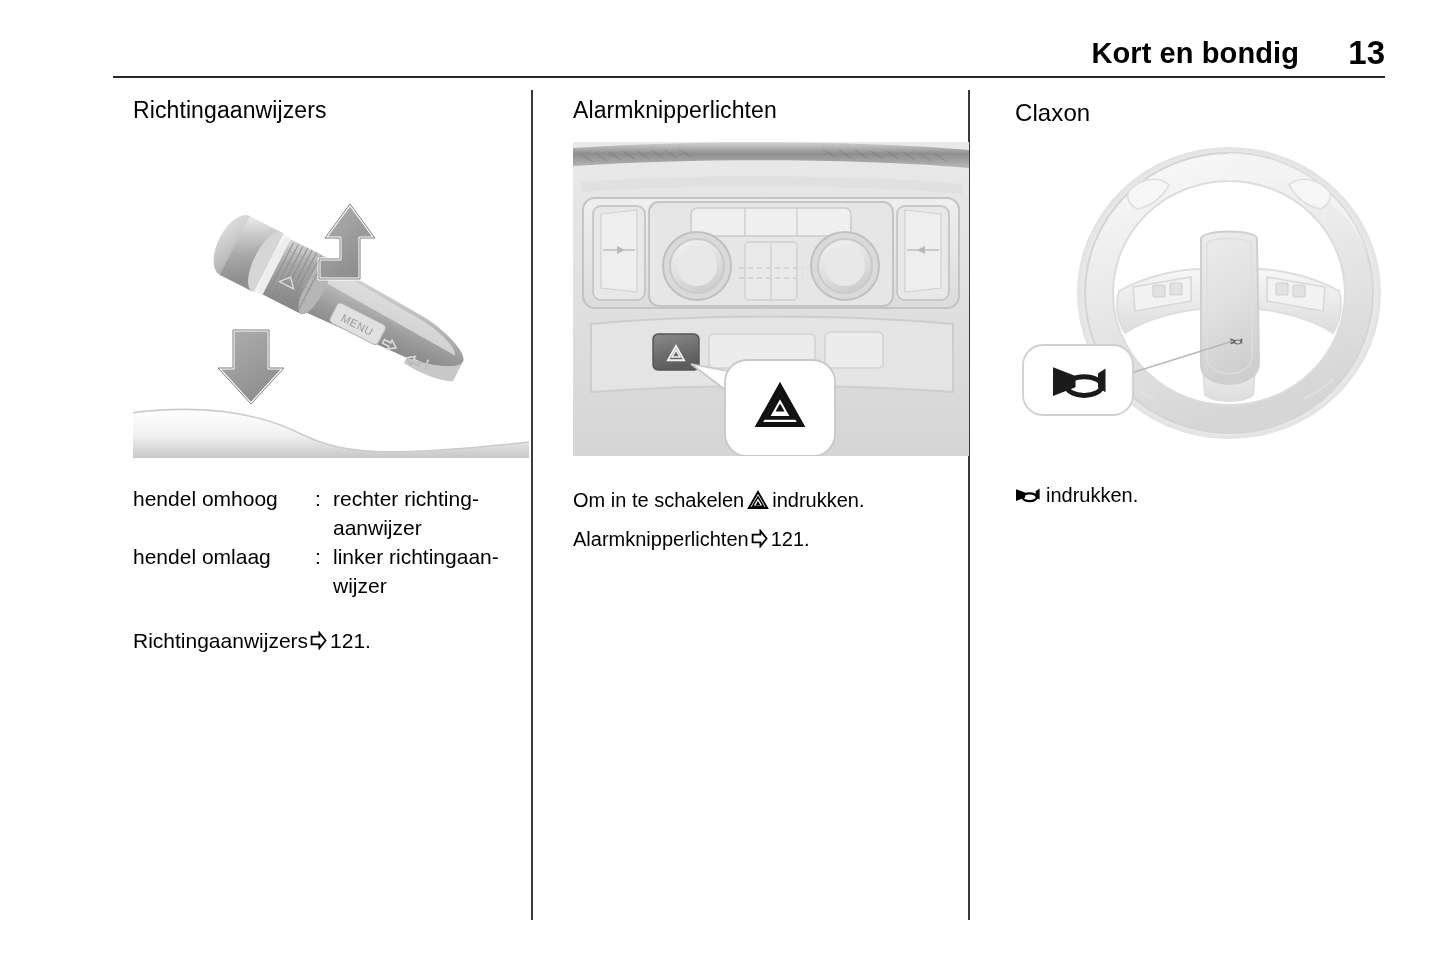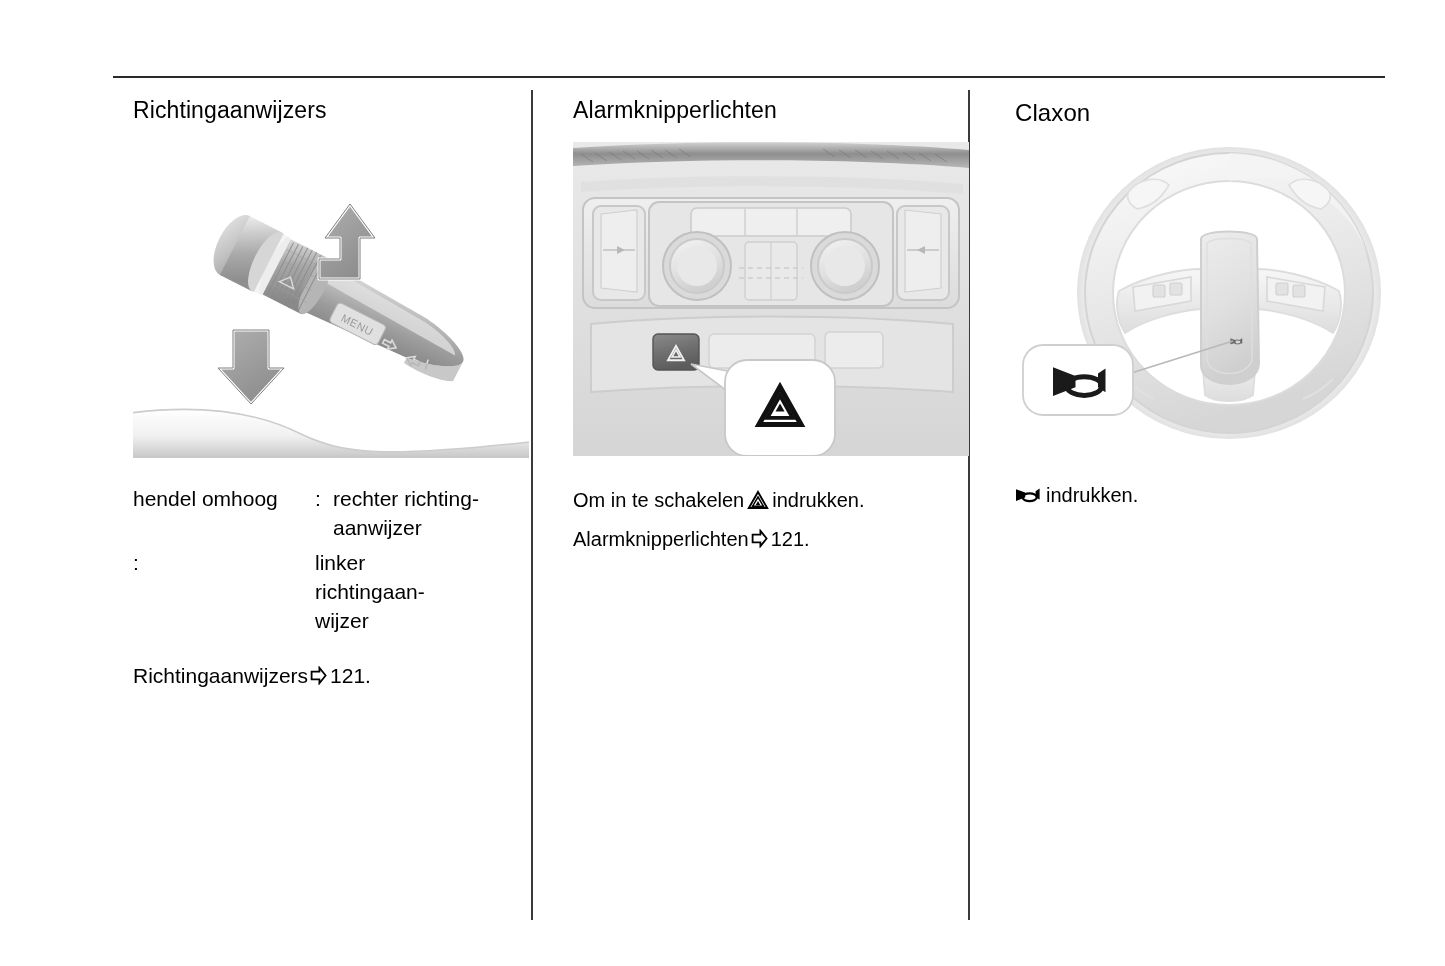--- a/index.html
+++ b/index.html
@@ -101,21 +101,21 @@
   }
   .figure.fig-stalk { height: 316px; }
   .figure.fig-console { height: 314px; }
   .figure.fig-wheel { height: 310px; margin-top: 14px; }
 
   
   .deflist {
     margin-top: 26px;
     display: grid;
     grid-template-columns: 182px 18px auto;
-    row-gap: 6px;
+    row-gap: 0px;
     font-size: 21px;
     line-height: 29px;
   }
   .deflist .term { white-space: nowrap; }
   .deflist .colon { text-align: left; }
   .deflist .desc { }
 
   .xref {
     margin-top: 26px;
     font-size: 21px;
@@ -163,20 +163,24 @@
   .console-scene { position: absolute; inset: 0; }
 
   
   .wheel-scene { position: absolute; inset: 0; }
 </style>
 </head>
 <body>
 
 <div class="page">
 
+  <div class="header">
+    <div class="header-title">Kort en bondig</div>
+    <div class="header-pageno">13</div>
+  </div>
   <div class="header-rule"></div>
 
   <div class="divider divider-1"></div>
   <div class="divider divider-2"></div>
 
   <div class="col col-1">
 
     <h2 class="col-heading">Richtingaanwijzers</h2>
 
     <div class="figure fig-stalk">
@@ -286,20 +290,21 @@
           </g>
         </g>
       </svg>
     </div>
 
     <div class="deflist">
       <div class="term">hendel omhoog</div>
       <div class="colon">:</div>
       <div class="desc">rechter richting­aanwijzer</div>
 
+      <div class="term">hendel omlaag</div>
       <div class="colon">:</div>
       <div class="desc">linker richtingaan­wijzer</div>
     </div>
 
     <div class="xref">
       <span>Richtingaanwijzers</span><span class="ico-xref">
         <svg viewBox="0 0 17 19" width="17" height="19">
           <path d="M1.6 5.6 L9.4 5.6 L9.4 1.8 L15.6 9.5 L9.4 17.2 L9.4 13.4 L1.6 13.4 Z" fill="none" stroke="#000" stroke-width="1.8" stroke-linejoin="miter"></path>
         </svg>
       </span><span>121.</span>

